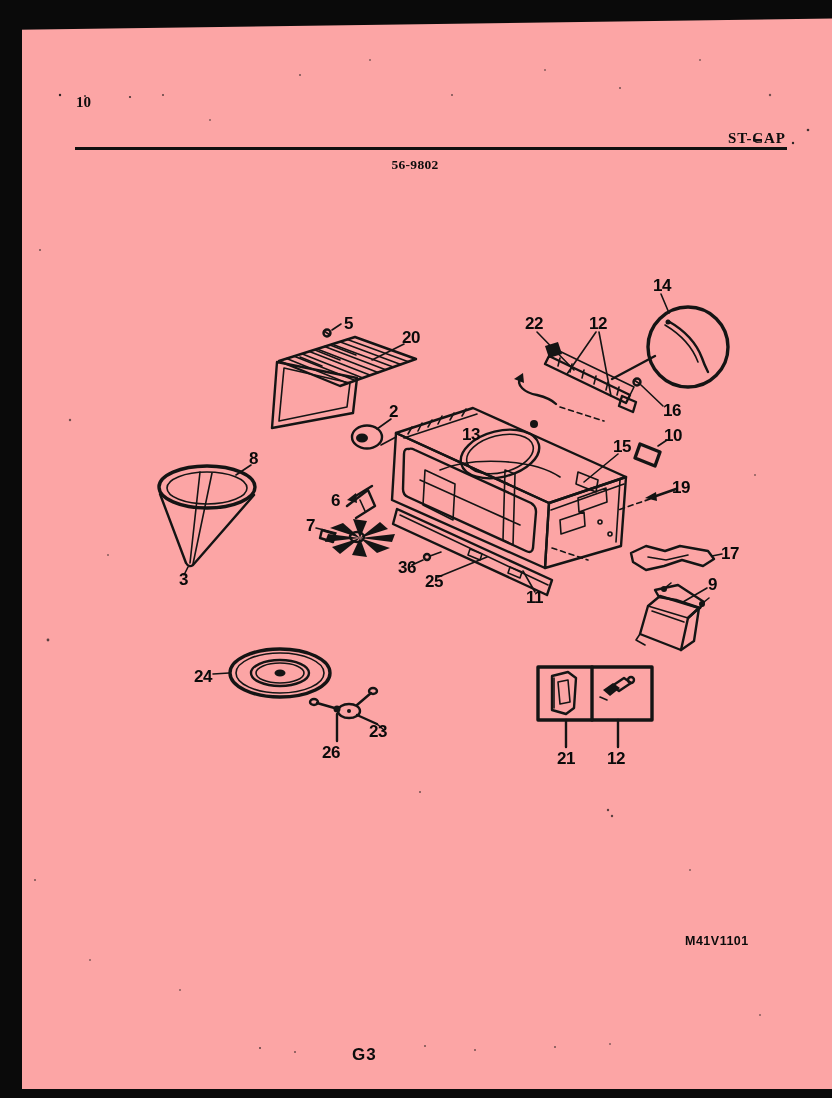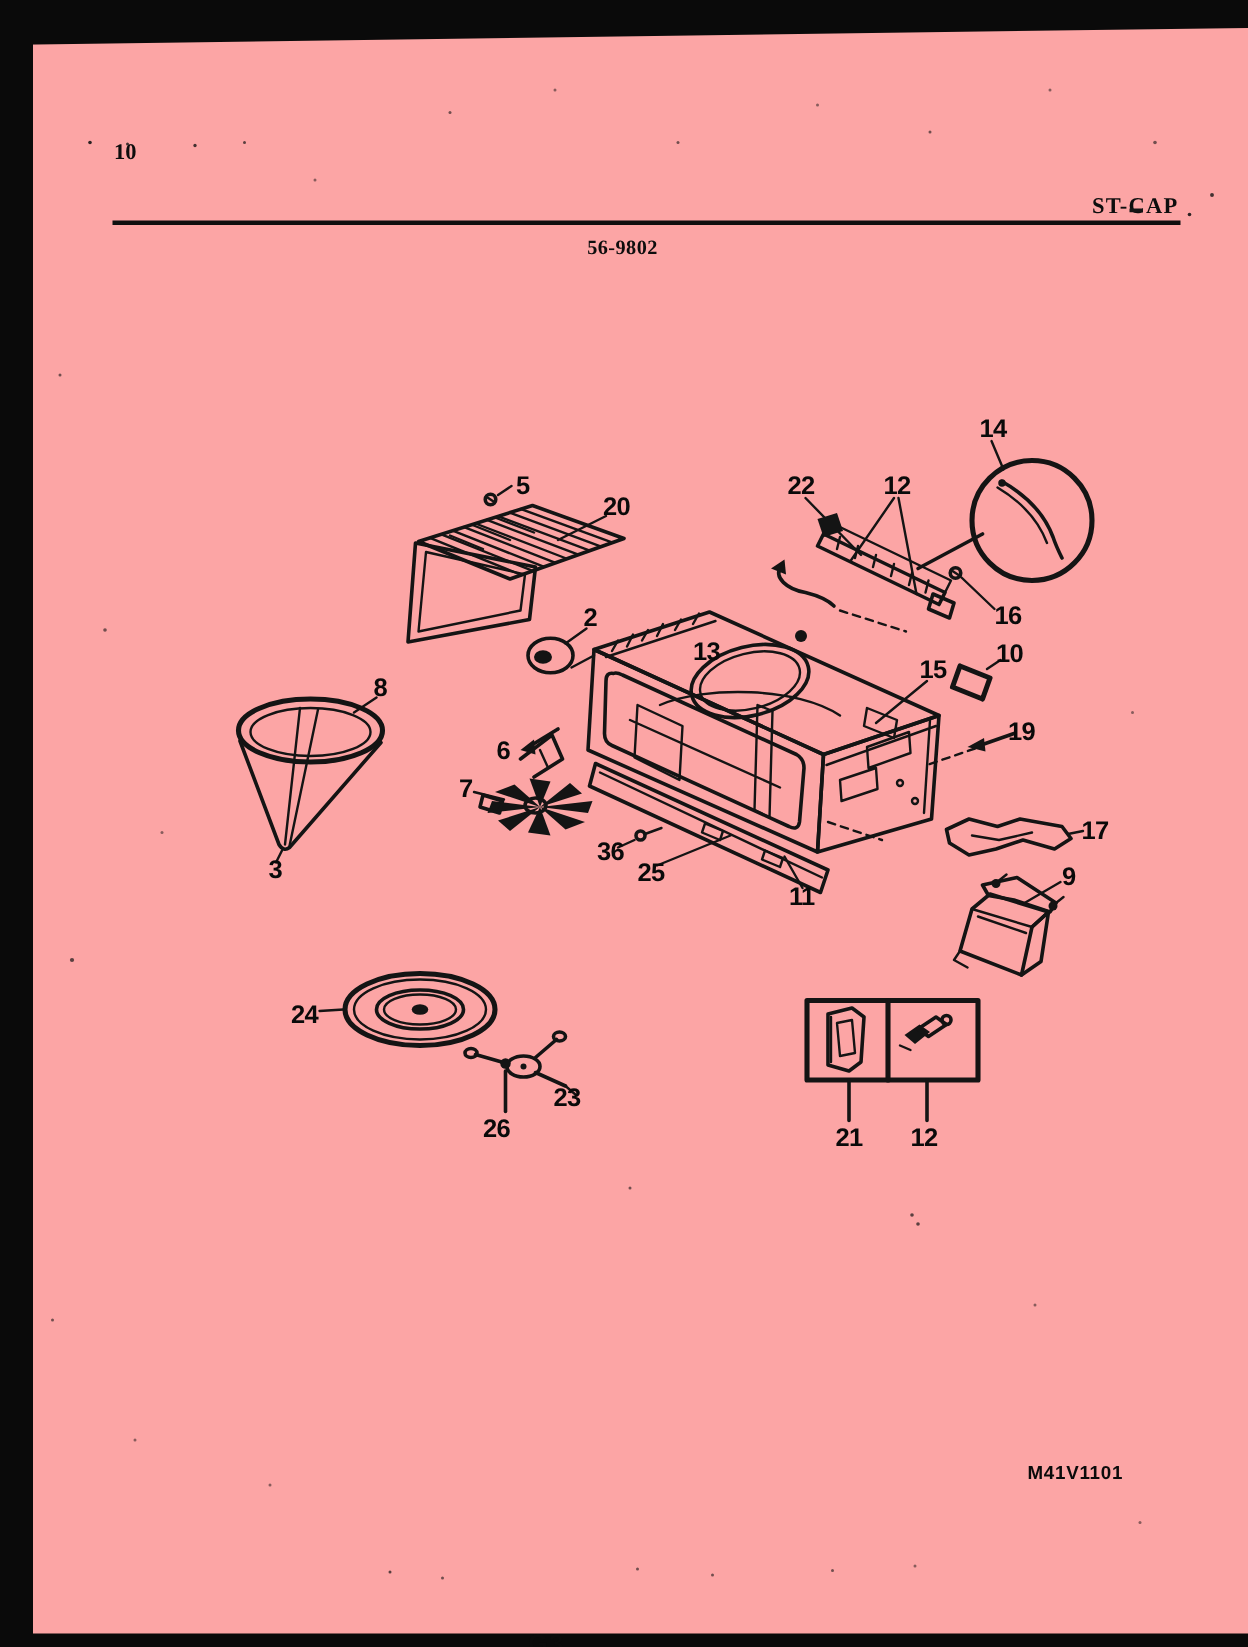--- a/index.html
+++ b/index.html
@@ -6,21 +6,21 @@
   #page{position:relative;width:832px;height:1098px;background:#fca5a5;overflow:hidden;}
   .band{position:absolute;background:#0a0a0a;}
   #band-top{left:0;top:0;width:832px;height:30px;clip-path:polygon(0 0,100% 0,100% 62%,0 100%);}
   #band-left{left:0;top:0;width:22px;height:1098px;}
   #band-bottom{left:0;top:1089px;width:832px;height:9px;}
   .hdr{position:absolute;font-family:"Liberation Serif",serif;font-weight:700;color:#0d0d0d;white-space:nowrap;}
   #page-num{left:76px;top:94px;font-size:15px;}
   #doc-num{left:370px;top:113px;width:90px;text-align:center;font-size:13.5px;letter-spacing:.3px;margin-top:44px;}
   #section-hdr{left:728px;top:98px;font-size:15px;letter-spacing:.8px;margin-top:32px;}
   #rule{position:absolute;left:75px;top:147px;width:712px;height:3px;background:#101010;}
-  .ftr{position:absolute;font-family:"Liberation Sans",sans-serif;font-weight:700;color:#0b0b0b;margin-top:41px;}
+  .ftr{position:absolute;font-family:"Liberation Sans",sans-serif;font-weight:700;color:#0b0b0b;}
   #drawing-code{left:685px;top:934px;font-size:12.5px;letter-spacing:.5px;}
   #footer-code{left:352px;top:1045px;font-size:17px;letter-spacing:1px;}
   svg{position:absolute;left:0;top:0;}
   .ln{fill:none;stroke:#141414;stroke-width:2.4;stroke-linecap:round;stroke-linejoin:round;}
   .thin{fill:none;stroke:#141414;stroke-width:1.6;stroke-linecap:round;stroke-linejoin:round;}
   .thick{fill:none;stroke:#141414;stroke-width:3.4;stroke-linecap:round;stroke-linejoin:round;}
   .fillink{fill:#141414;stroke:none;}
   .callout{font-family:"Liberation Sans",sans-serif;font-weight:700;font-size:17px;fill:#0a0a0a;letter-spacing:-0.5px;}
   .dash{stroke-dasharray:5 4;}
 </style>

